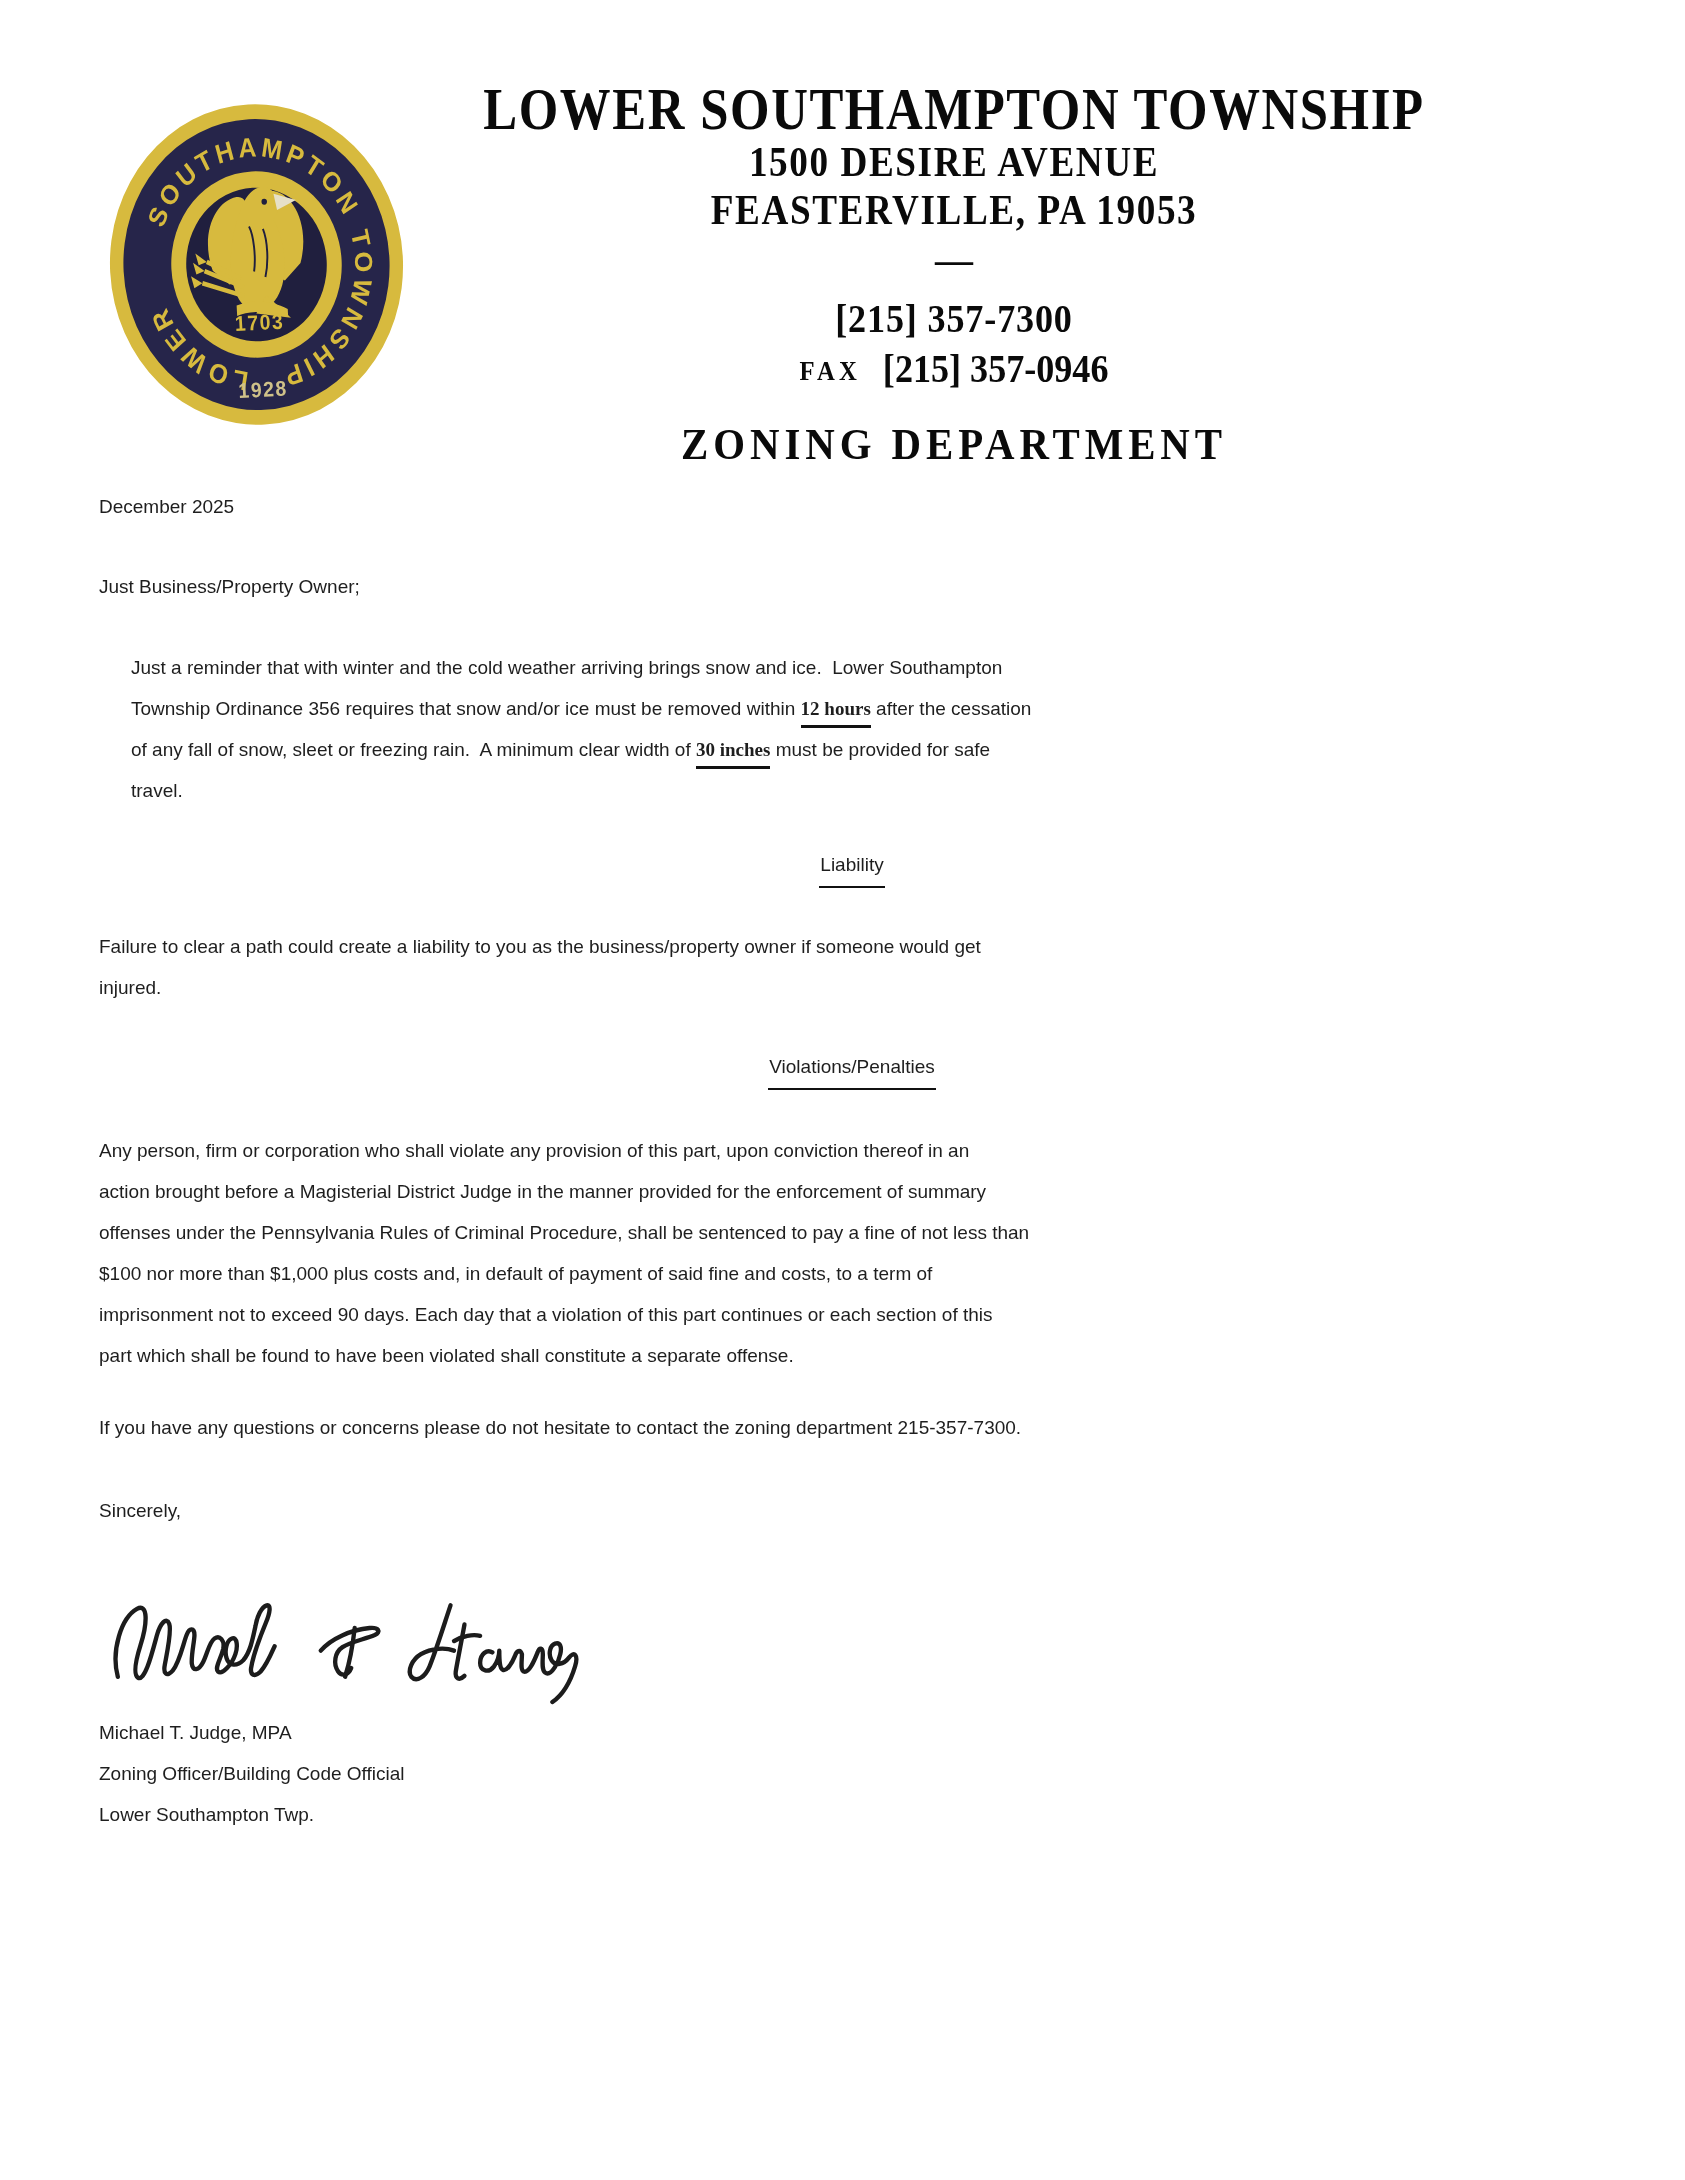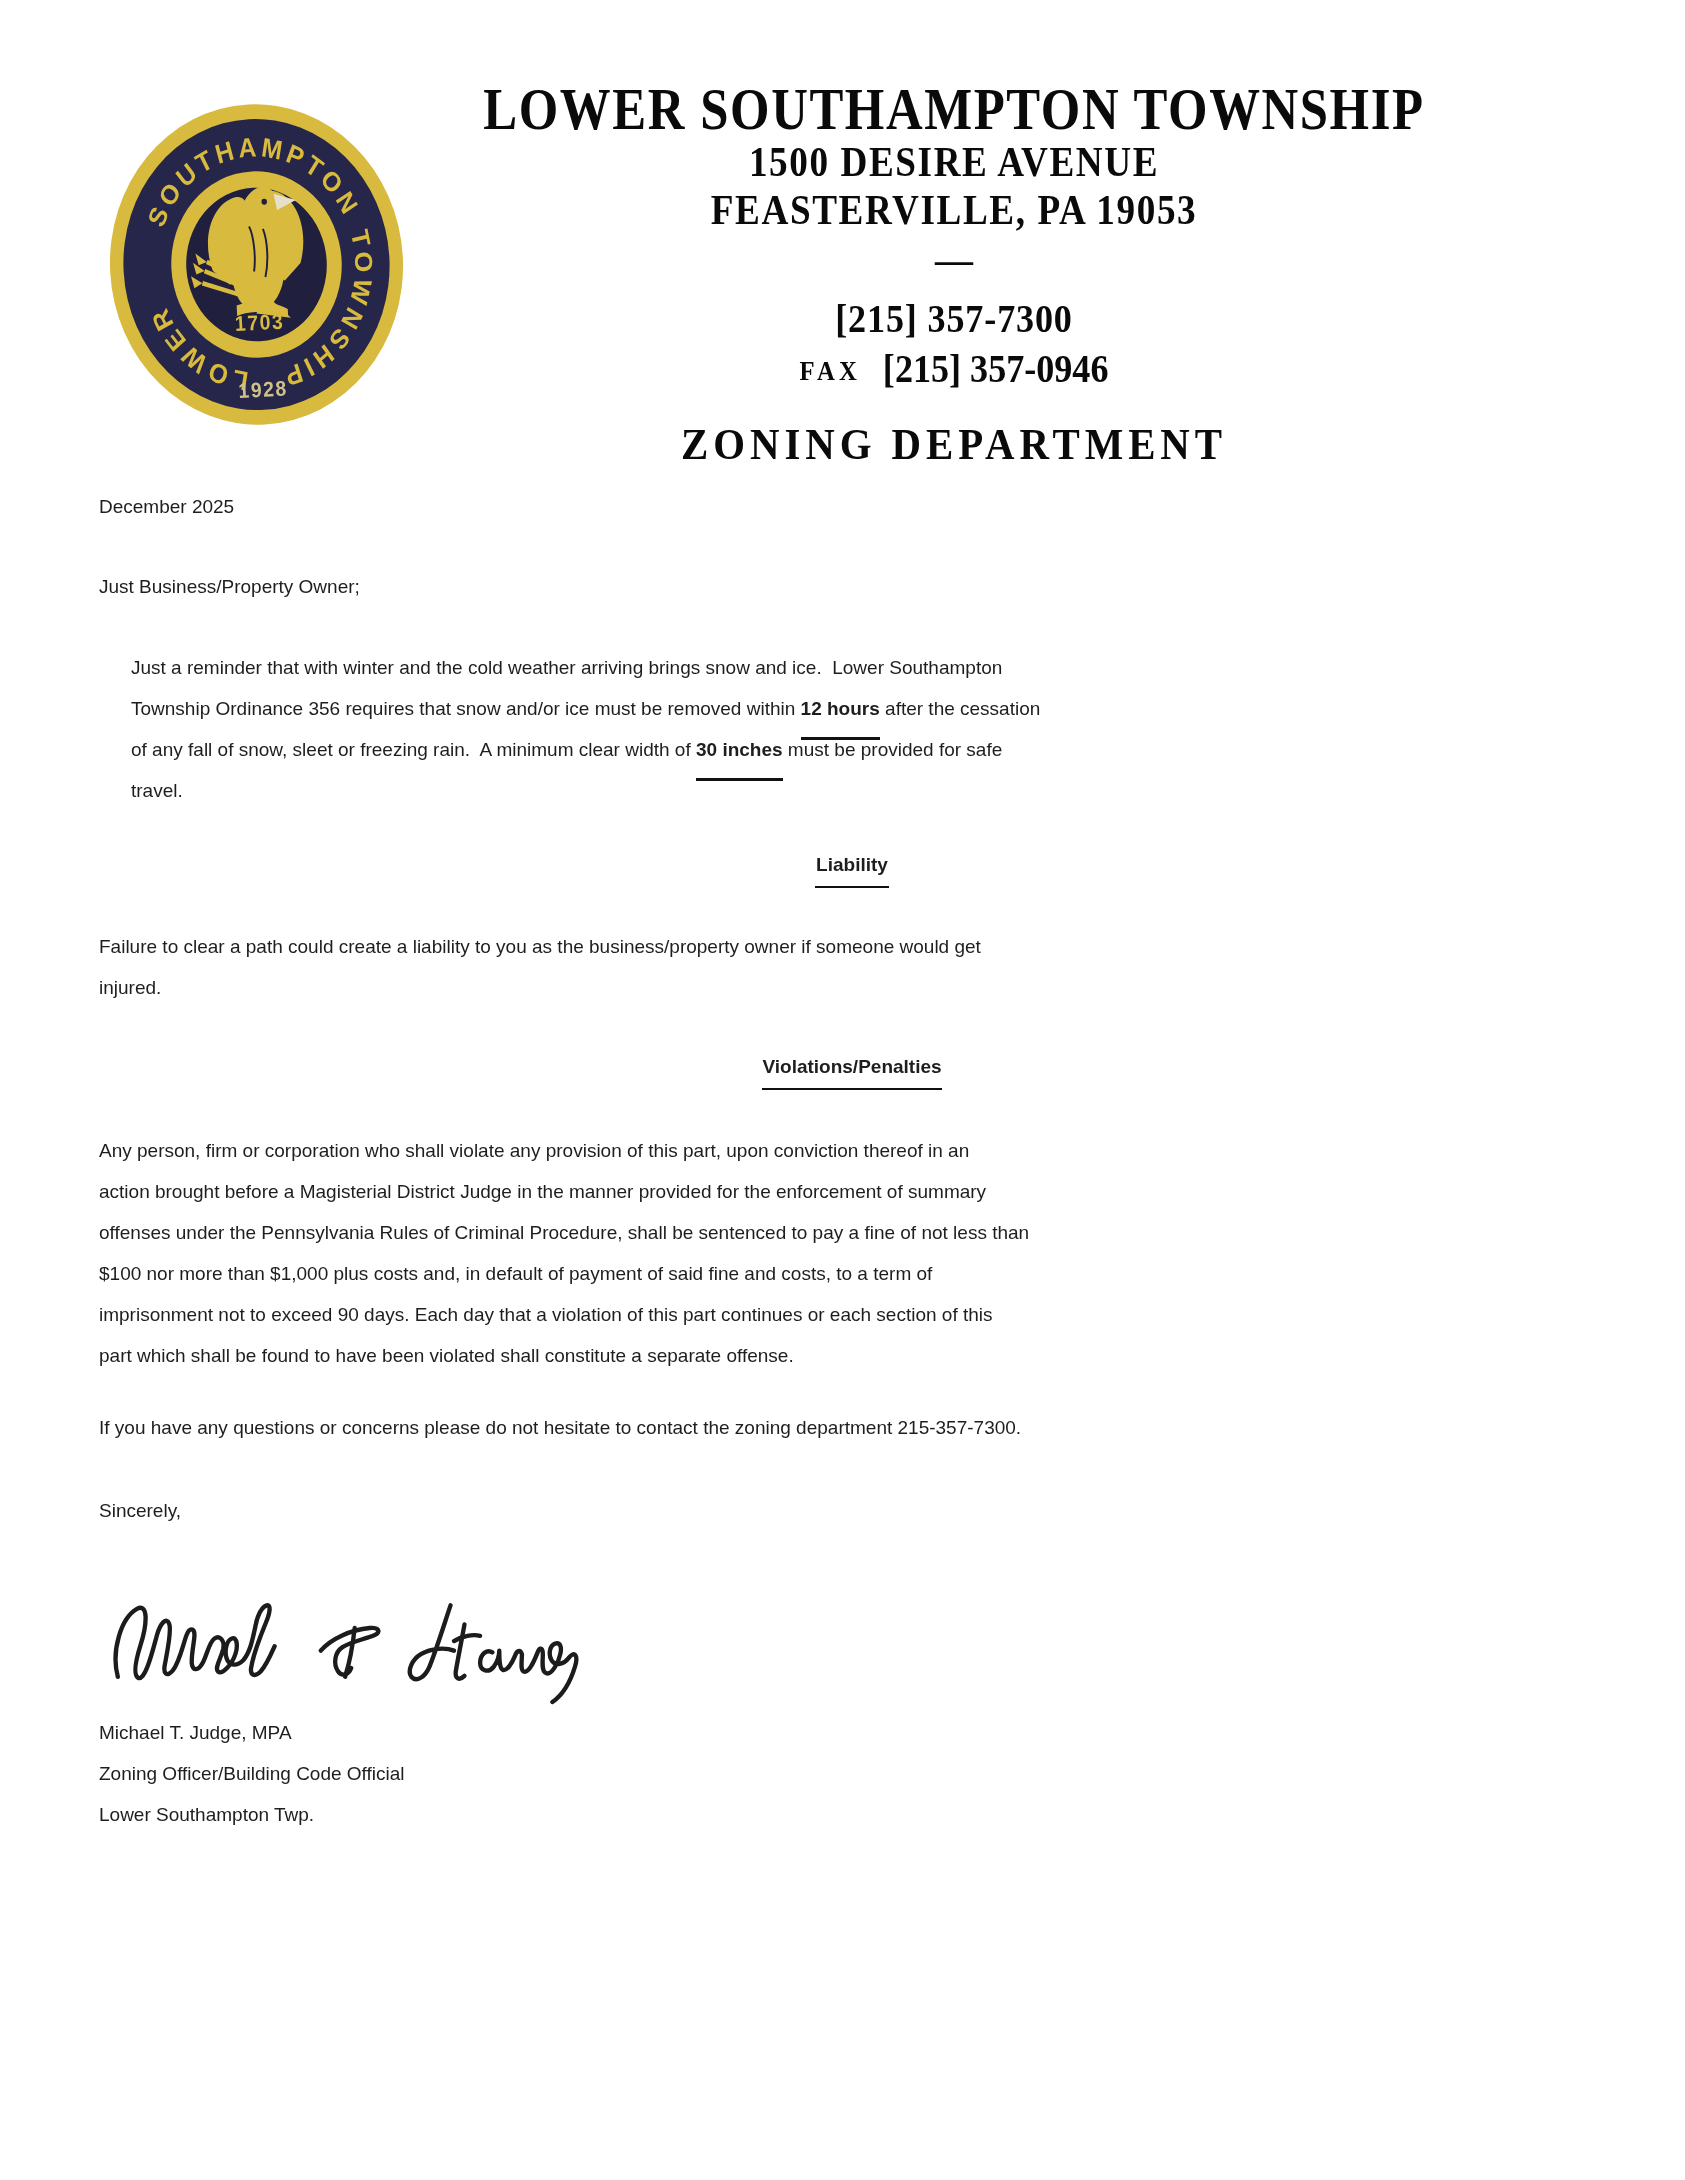--- a/index.html
+++ b/index.html
@@ -56,24 +56,25 @@
   
   .blk{
     position:absolute;left:99px;width:1506px;
     font-size:19px;line-height:41px;color:#1e1e1e;
     white-space:pre-wrap;
   }
   .center{text-align:center;}
   .bold-u{
     font-weight:bold;
     border-bottom:3.5px solid #111111;
-    padding-bottom:18px;
+    padding-bottom:6px;
+    font-family:Liberation Serif, serif;
   }
   .heading-u{
-    display:inline-block;font-weight:bold;
+    display:inline-block;font-weight:normal;
     border-bottom:2.6px solid #111111;
     padding:0 0.9px 0.9px 0.9px;
   }
   .signature{position:absolute;left:98px;top:1574px;width:550px;height:135px;}
   .signature svg{width:100%;height:100%;display:block;}
 </style>
 </head>
 <body>
 
 <div class="page">

